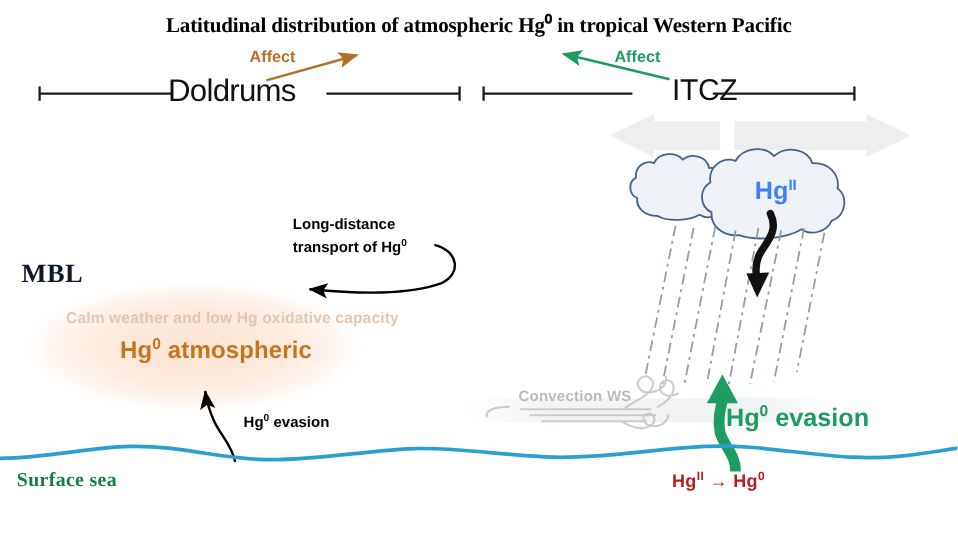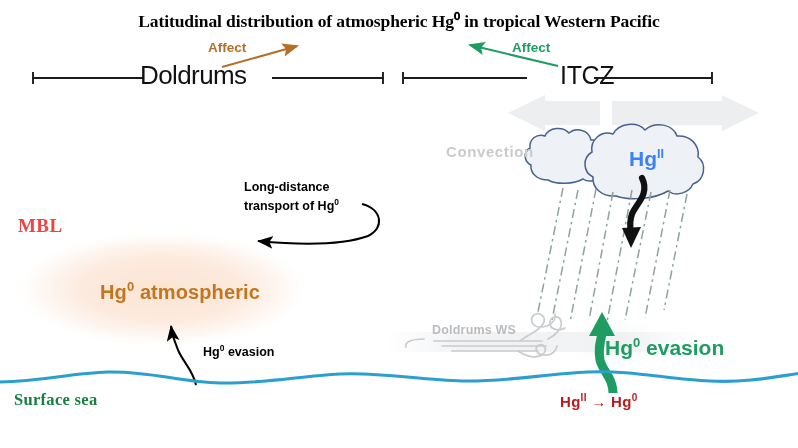--- a/index.html
+++ b/index.html
@@ -81,23 +81,23 @@
     font-size: 21px;
     font-weight: bold;
     color: #3b82f6;
   }
   #hg2-cloud-label sup { font-size: 12.5px; }
 
   
   #mbl-label {
     left: 18px; top: 215px;
     font-family: "Liberation Serif", serif;
-    font-size: 19px;
-    font-weight: bold;
-    color: #ef4444;
+    font-size: 22px;
+    font-weight: bold;
+    color: #0f172a;
     letter-spacing: 0.4px;
   }
 
   
   #transport-label {
     left: 244px; top: 180px;
     font-size: 12.5px;
     font-weight: bold;
     color: #000000;
     line-height: 15px;
@@ -297,34 +297,34 @@
   <div class="txt" id="page-title">Latitudinal distribution of atmospheric Hg⁰ in tropical Western Pacific</div>
 
   <div class="txt" id="affect-left-label">Affect</div>
 
   <div class="txt" id="affect-right-label">Affect</div>
 
   <div class="txt" id="doldrums-label">Doldrums</div>
 
   <div class="txt" id="itcz-label">ITCZ</div>
 
-  <div class="txt" id="convection-label">Convection</div>
 
   <div class="txt" id="hg2-cloud-label"><span>Hg</span><sup>II</sup></div>
 
   <div class="txt" id="mbl-label">MBL</div>
 
   <div class="txt" id="transport-label"><span>Long-distance transport of Hg</span><sup>0</sup></div>
 
+  <div class="txt" id="calm-label">Calm weather and low Hg oxidative capacity</div>
 
   <div class="txt" id="accumulation-label"><span>Hg</span><sup>0</sup><span> atmospheric</span></div>
 
   <div class="txt" id="evasion-left-label"><span>Hg</span><sup>0</sup><span> evasion</span></div>
 
-  <div class="txt" id="wind-label">Doldrums WS</div>
+  <div class="txt" id="wind-label">Convection WS</div>
 
   <div class="txt" id="evasion-right-label"><span>Hg</span><sup>0</sup><span> evasion</span></div>
 
   <div class="txt" id="redox-label"><span>Hg</span><sup>II</sup><span> → Hg</span><sup>0</sup></div>
 
   <div class="txt" id="surface-sea-label">Surface sea</div>
 
 </div>
 
 </body></html>

